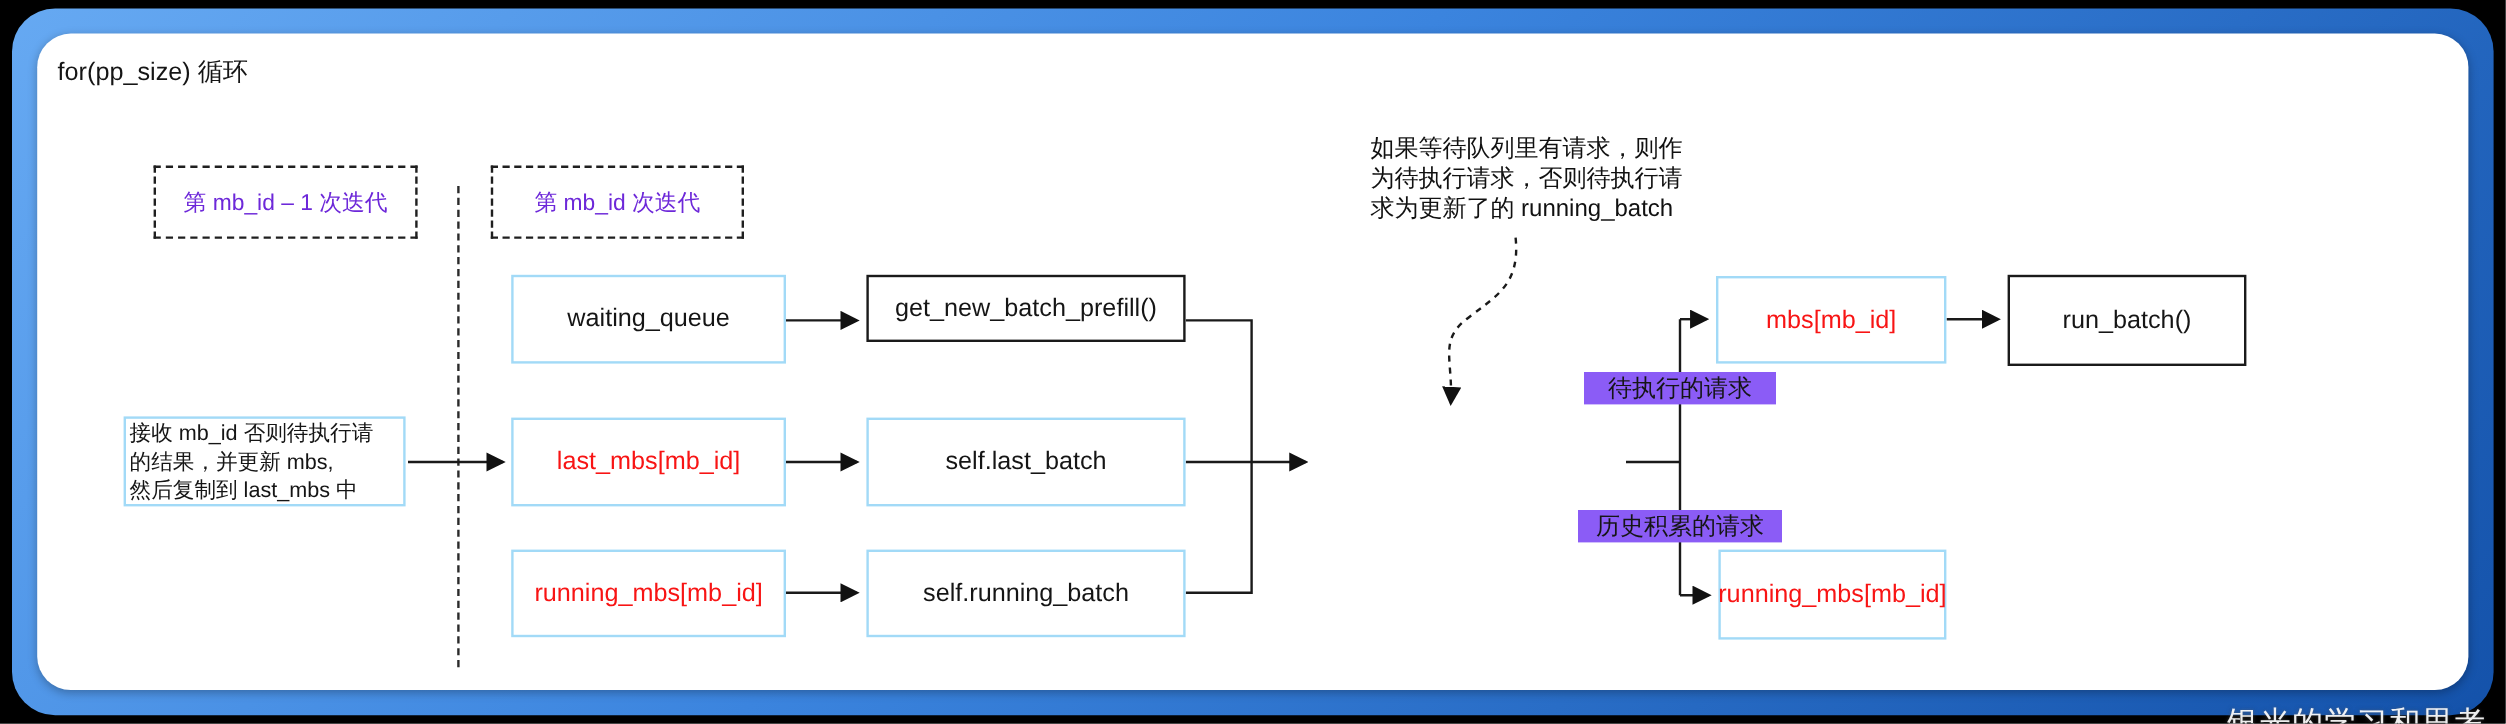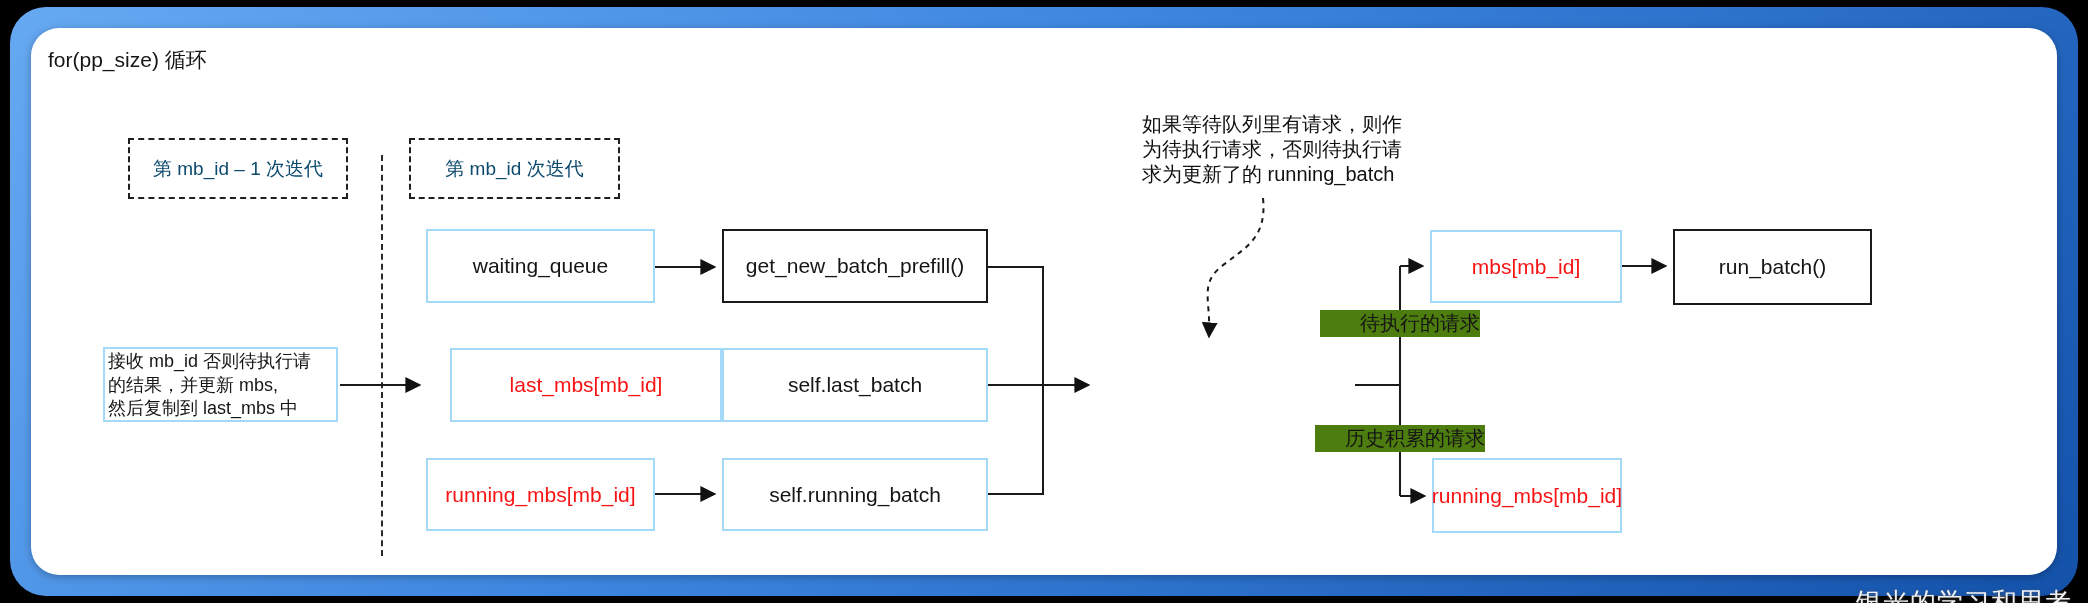--- a/index.html
+++ b/index.html
@@ -26,21 +26,21 @@
     position:absolute;left:31px;top:28px;width:2026px;height:547px;
     border-radius:28px;background:#fff;
     box-shadow:0 2px 8px rgba(0,0,0,0.28);
   }
   .title{
     position:absolute;left:48px;top:46px;font-size:21px;color:#151515;
   }
   .dashed-box{
     position:absolute;border:2px dashed #1f1f1f;background:#fff;
     display:flex;align-items:center;justify-content:center;
-    font-size:19px;color:#0c4a6e;white-space:nowrap;
+    font-size:19px;color:#6d28d9;white-space:nowrap;
   }
   .dashed-a{left:128px;top:138px;width:220px;height:61px;}
   .dashed-b{left:409px;top:138px;width:211px;height:61px;}
   .divider{
     position:absolute;left:381px;top:155px;height:401px;width:0;
     border-left:2px dashed #2a2a2a;
   }
   .note-box{
     position:absolute;left:103px;top:347px;width:235px;height:75px;
     border:2px solid var(--box-blue);background:#fff;
@@ -48,36 +48,36 @@
     padding:1px 3px;white-space:nowrap;z-index:4;
   }
   .box{
     position:absolute;background:#fff;border:2px solid var(--box-blue);
     display:flex;align-items:center;justify-content:center;
     font-size:21px;color:#151515;white-space:nowrap;z-index:4;text-align:center;
   }
   .box.dark{border:2px solid var(--line-dark);}
   .box.red{color:var(--accent-red);}
   .b-waiting{left:426px;top:229px;width:229px;height:74px;}
-  .b-prefill{left:722px;top:229px;width:266px;height:74px;}
+  .b-prefill{left:722px;top:229px;width:266px;height:56px;}
   .b-mbs{left:1430px;top:230px;width:192px;height:73px;}
   .b-runbatch{left:1673px;top:229px;width:199px;height:76px;}
-  .b-lastmbs{left:450px;top:348px;width:272px;height:74px;}
+  .b-lastmbs{left:426px;top:348px;width:229px;height:74px;}
   .b-selflast{left:722px;top:348px;width:266px;height:74px;}
   .b-getnext{left:1096px;top:347px;width:259px;height:73px;}
   .b-runningmbs-l{left:426px;top:458px;width:229px;height:73px;}
   .b-selfrunning{left:722px;top:458px;width:266px;height:73px;}
   .b-runningmbs-r{left:1432px;top:458px;width:190px;height:75px;}
   .top-note{
     position:absolute;left:1142px;top:112px;width:430px;
     font-size:20px;line-height:25px;color:#111;z-index:4;white-space:nowrap;
   }
   .edge-label{
-    position:absolute;background:#4d7c0f;font-size:20px;color:#151515;
-    text-align:right;z-index:5;white-space:nowrap;
+    position:absolute;background:#8b5cf6;font-size:20px;color:#151515;
+    text-align:center;z-index:5;white-space:nowrap;
   }
   .lbl-pending{left:1320px;top:310px;width:160px;}
   .lbl-historical{left:1315px;top:425px;width:170px;}
   .watermark{
     position:absolute;left:1856px;top:538px;font-size:26px;letter-spacing:1px;
     color:rgba(255,255,255,0.92);
     text-shadow:0 1px 4px rgba(70,70,70,0.55), 0 0 2px rgba(120,120,120,0.4);
     z-index:6;white-space:nowrap;margin-top:47px;
   }
   svg.wires{position:absolute;left:0;top:0;z-index:3;}

